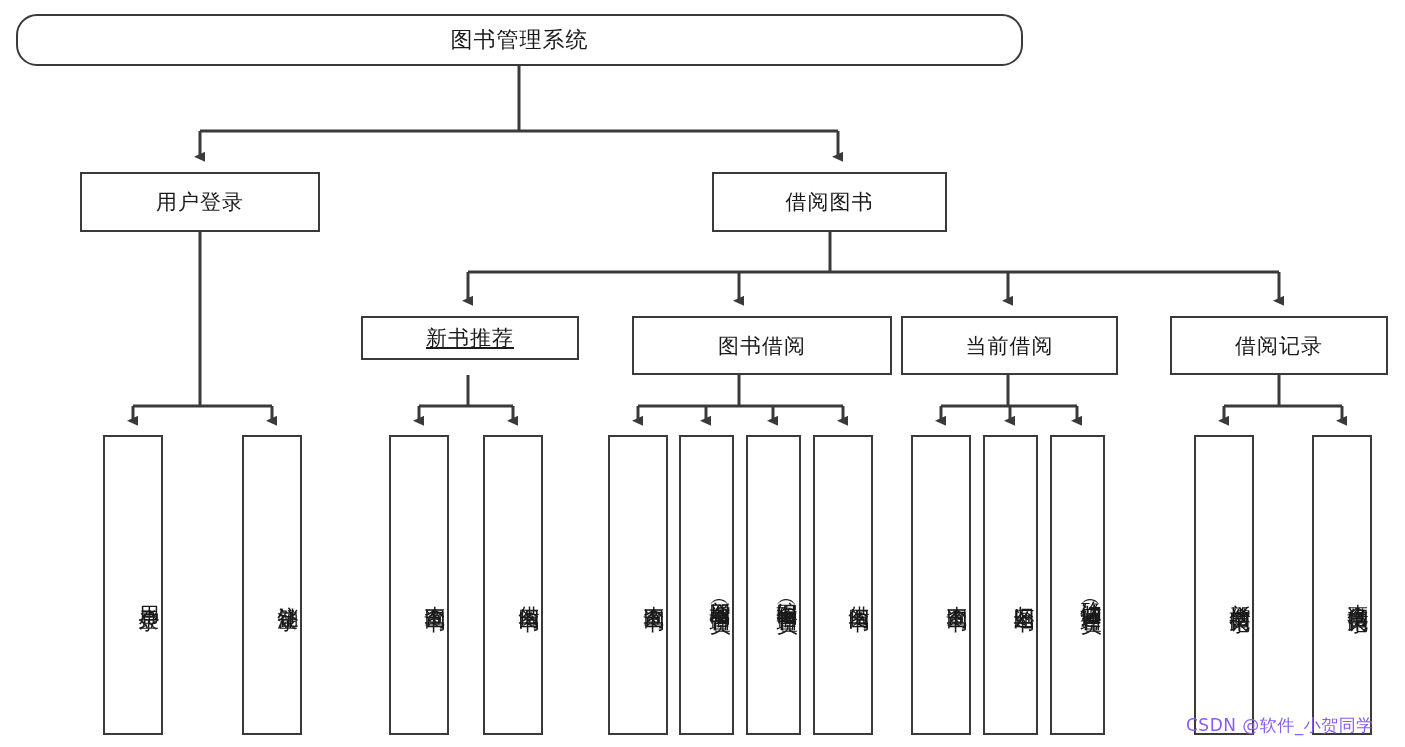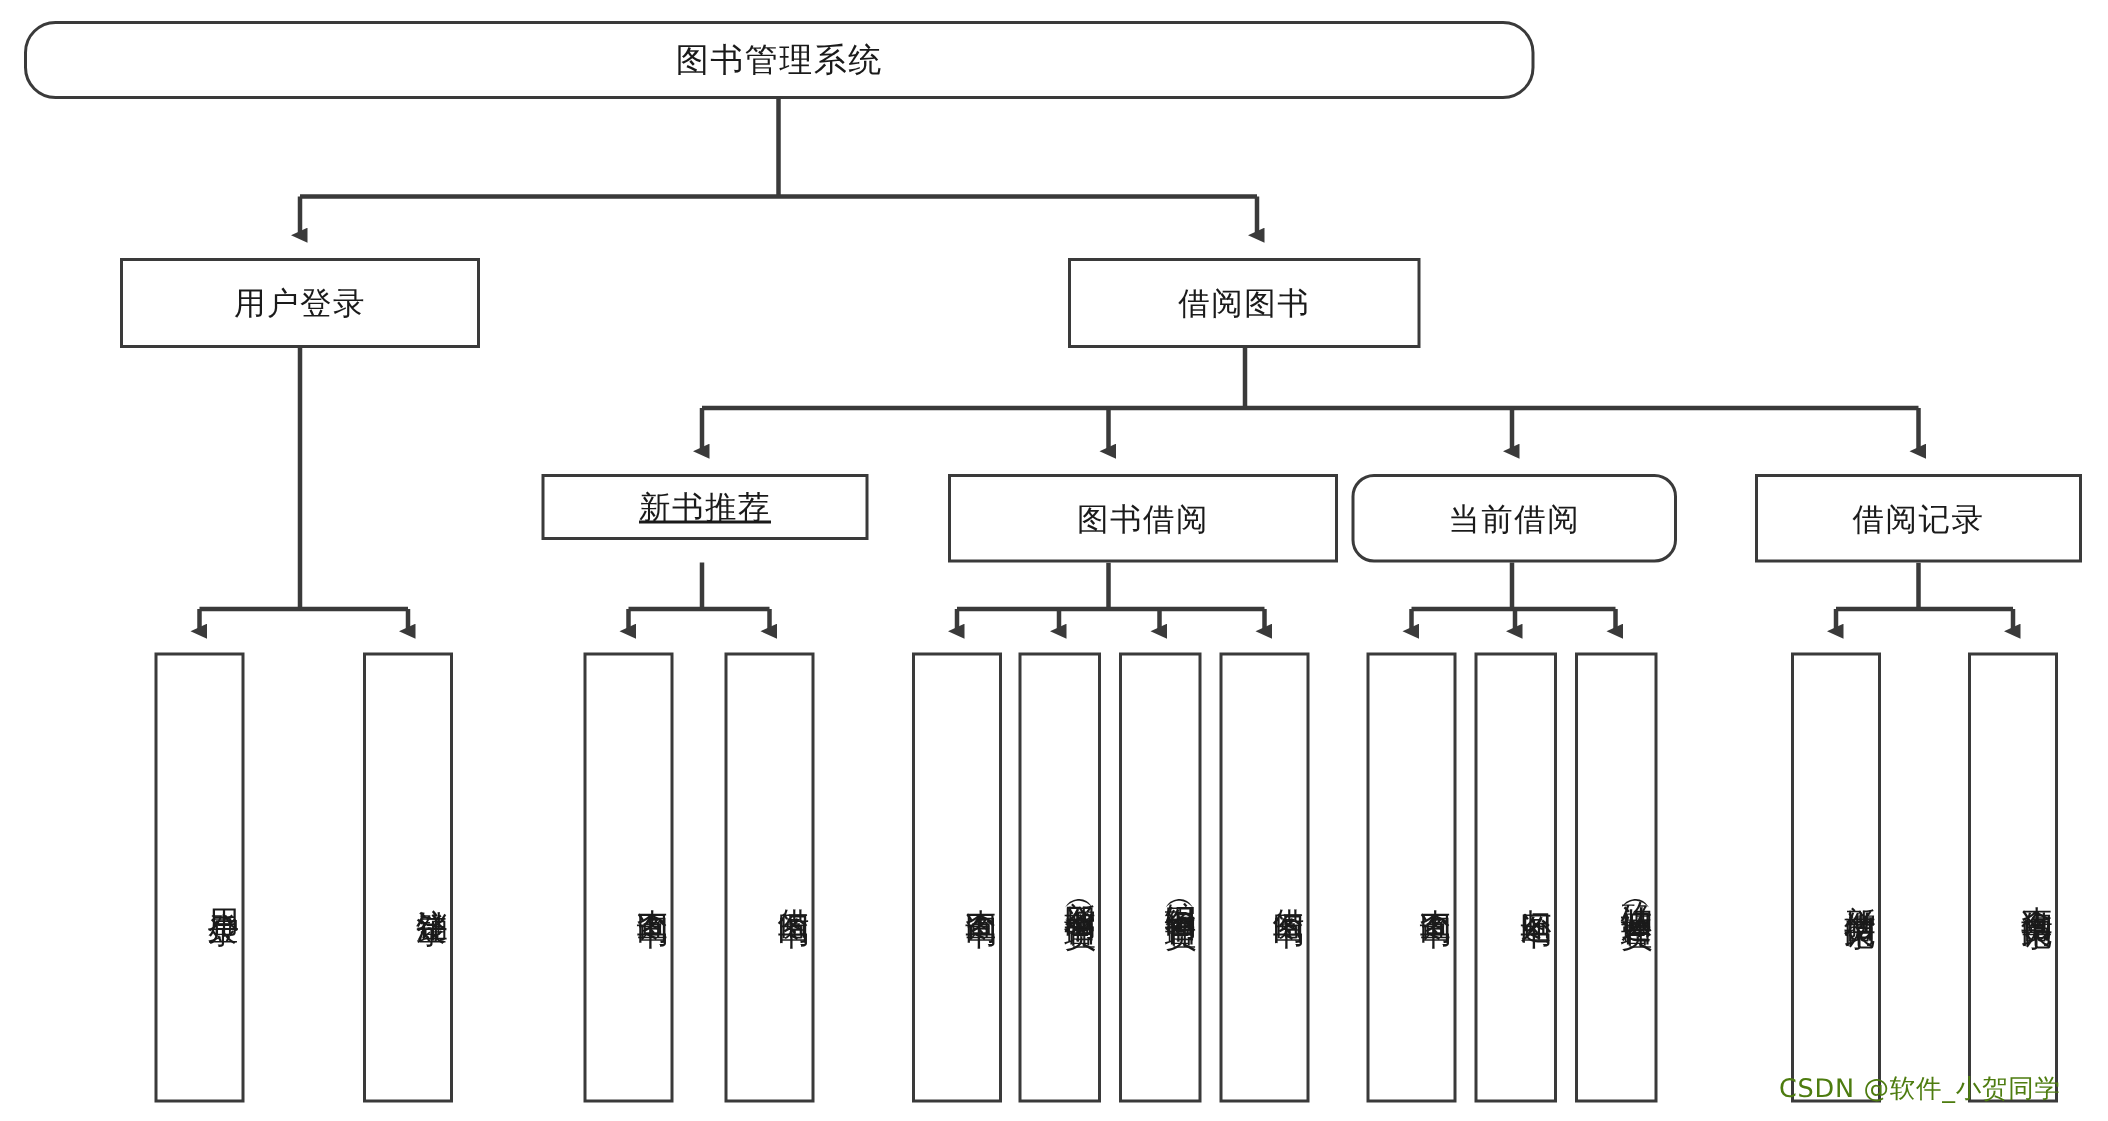--- a/index.html
+++ b/index.html
@@ -57,21 +57,21 @@
   .node-v > span {
     writing-mode: vertical-rl;
     text-orientation: upright;
     display: block;
   }
   .watermark {
     position: absolute;
     left: 1186px;
     top: 714px;
     font-size: 17px;
-    color: #4d7c0f;
+    color: #8b5cf6;
     white-space: nowrap;
     letter-spacing: 0.5px;
     font-family: "DejaVu Sans", "Liberation Sans", sans-serif;
   }
 </style>
 </head>
 <body>
 
 <div id="stage">
 
@@ -135,21 +135,21 @@
   <div class="node node-h" id="node-l2-1" style="left: 712px; top: 172px; width: 235px; height: 60px;">
     <span>借阅图书</span>
   </div>
 
   <div class="node node-h" id="node-l3-0" style="left: 361px; top: 316px; width: 218px; height: 44px; text-decoration: underline;">
     <span>新书推荐</span>
   </div>
   <div class="node node-h" id="node-l3-1" style="left: 632px; top: 316px; width: 260px; height: 59px;">
     <span>图书借阅</span>
   </div>
-  <div class="node node-h" id="node-l3-2" style="left: 901px; top: 316px; width: 217px; height: 59px; border-radius: 15px;">
+  <div class="node node-h" id="node-l3-2" style="left: 901px; top: 316px; width: 217px; height: 59px;">
     <span>当前借阅</span>
   </div>
   <div class="node node-h" id="node-l3-3" style="left: 1170px; top: 316px; width: 218px; height: 59px;">
     <span>借阅记录</span>
   </div>
 
   <div class="node node-v" id="node-leaf-0" style="left: 103px; top: 435px; width: 60px; height: 300px;">
     <span>用户登录</span>
   </div>
   <div class="node node-v" id="node-leaf-1" style="left: 242px; top: 435px; width: 60px; height: 300px;">

